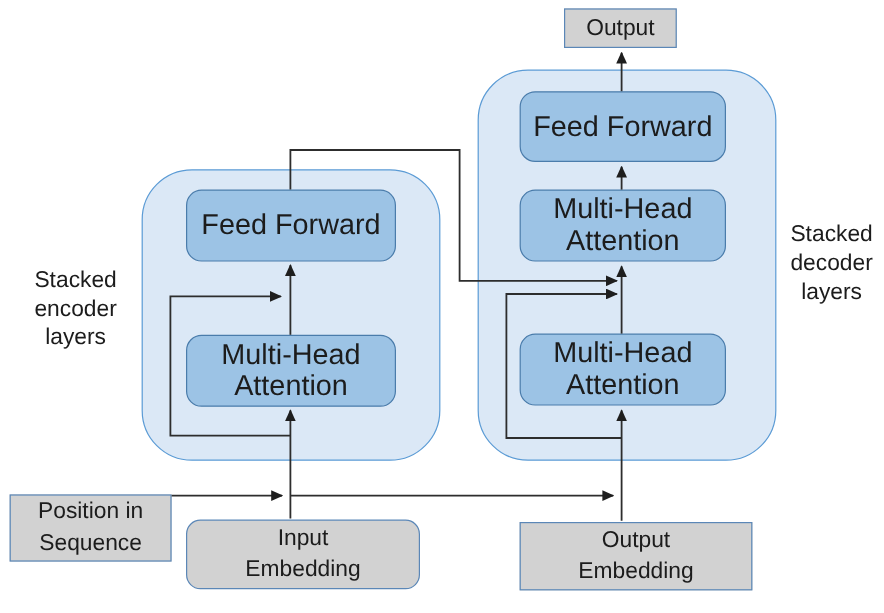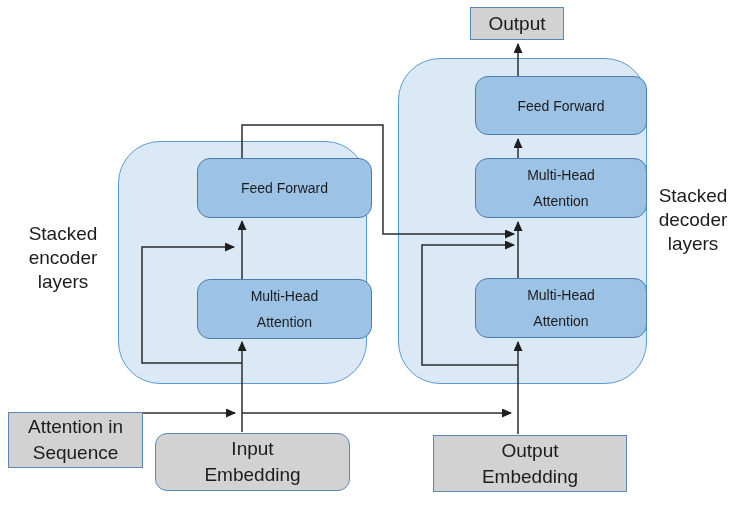--- a/index.html
+++ b/index.html
@@ -26,24 +26,23 @@
 
   
   .op-box {
     background: #9cc3e5;
     border: 1.4px solid #4a7cab;
     border-radius: 13px;
     display: flex;
     align-items: center;
     justify-content: center;
     text-align: center;
-    font-size: 14px;
+    font-size: 24px;
     line-height: 26px;
     z-index: 2;
-    margin-left: 42px;
   }
   .enc-ff   { left: 155px; top: 158px; width: 175px; height: 60px; }
   .enc-mha  { left: 155px; top: 279px; width: 175px; height: 60px; }
   .dec-ff   { left: 433px; top:  76px; width: 172px; height: 59px; }
   .dec-cross{ left: 433px; top: 158px; width: 172px; height: 60px; }
   .dec-self { left: 433px; top: 278px; width: 172px; height: 60px; }
 
   
   .io-box {
     background: #d2d2d2;
@@ -112,21 +111,21 @@
   </div>
   <div class="abs op-box dec-self">
     <span class="multiline">Multi-Head
 Attention</span>
   </div>
 
   <div class="abs io-box output-box">
     <span>Output</span>
   </div>
   <div class="abs io-box position-box">
-    <span class="multiline">Attention in
+    <span class="multiline">Position in
 Sequence</span>
   </div>
   <div class="abs io-box input-emb">
     <span class="multiline">Input
 Embedding</span>
   </div>
   <div class="abs io-box output-emb">
     <span class="multiline">Output
 Embedding</span>
   </div>

